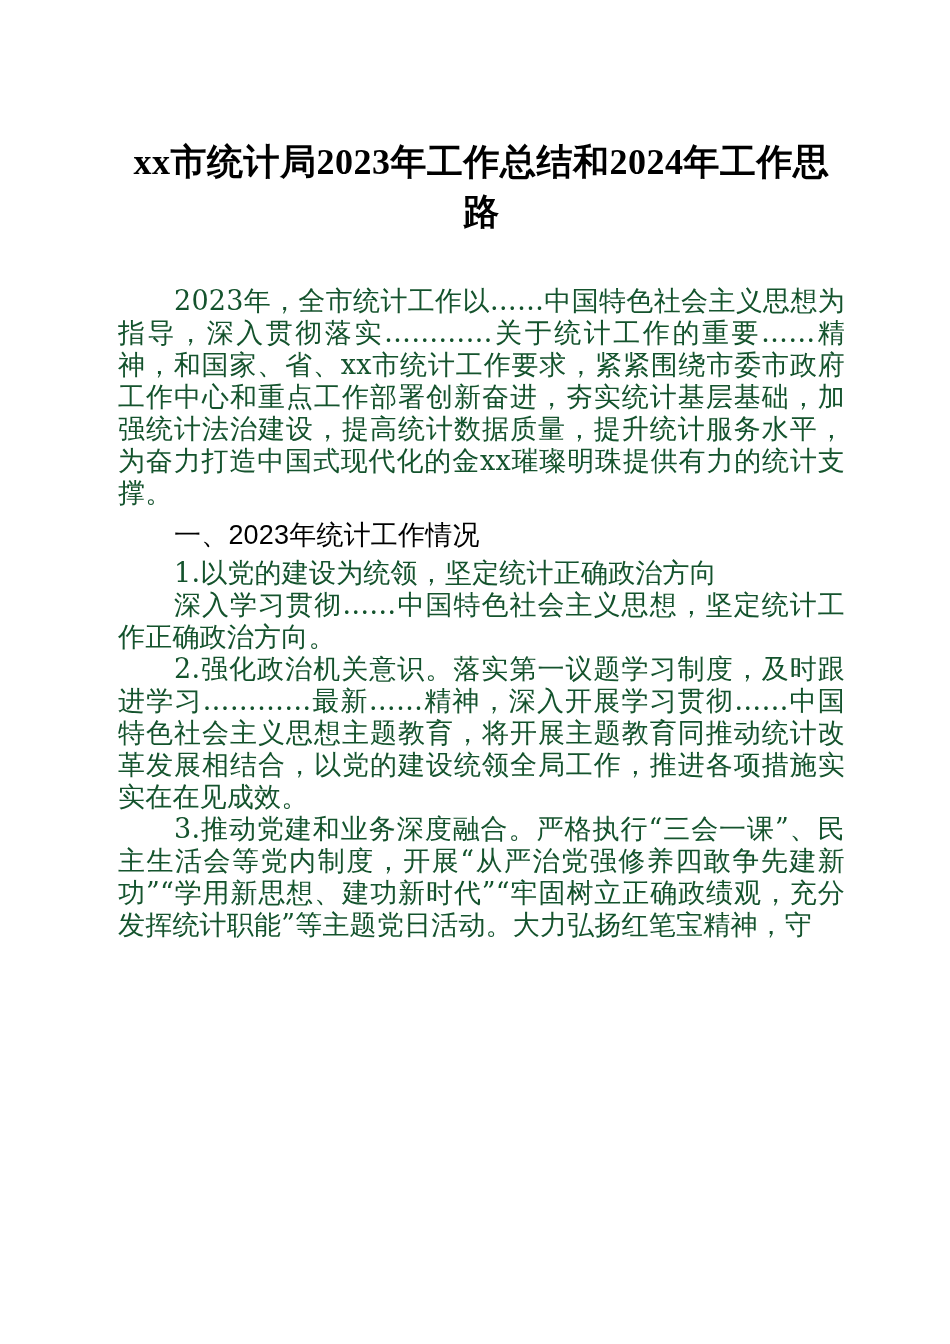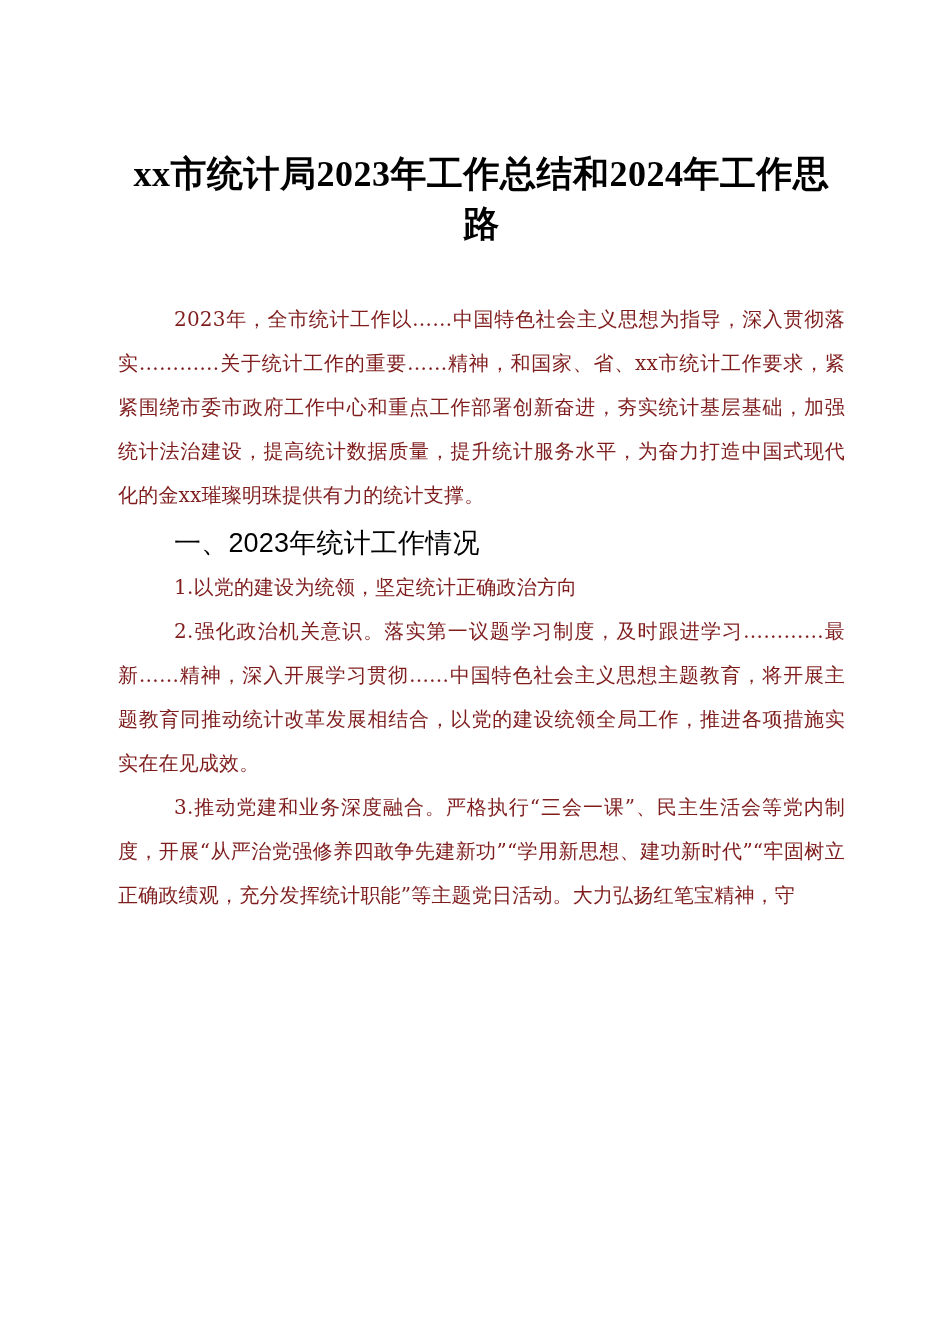--- a/index.html
+++ b/index.html
@@ -18,42 +18,42 @@
     position: relative;
     width: 950px;
     height: 1344px;
     background: #ffffff;
     box-sizing: border-box;
   }
 
   .doc-body {
     position: absolute;
     left: 118px;
-    top: 12px;
+    top: 0;
     width: 727px;
   }
 
   .doc-title {
     font-family: "Liberation Serif", "DejaVu Serif", serif;
     font-weight: bold;
     font-size: 36px;
     line-height: 50px;
     text-align: center;
     color: #000000;
     letter-spacing: 0.5px;
     margin: 0;
     padding-top: 137px;
     word-break: break-all;
   }
 
   .para {
     font-family: "DejaVu Serif", "Liberation Serif", serif;
-    font-size: 20px;
-    line-height: 44px;
-    color: #7f1d1d;
+    font-size: 27px;
+    line-height: 32px;
+    color: #14532d;
     text-align: justify;
     text-justify: inter-character;
     text-align-last: left;
     margin: 0;
     word-break: break-all;
     letter-spacing: 0.2px;
   }
 
   .para.indent {
     text-indent: 56px;
@@ -82,19 +82,20 @@
   <div class="doc-body">
 
     <h1 class="doc-title">xx市统计局2023年工作总结和2024年工作思路</h1>
 
     <p class="para indent first-para">2023年，全市统计工作以……中国特色社会主义思想为指导，深入贯彻落实…………关于统计工作的重要……精神，和国家、省、xx市统计工作要求，紧紧围绕市委市政府工作中心和重点工作部署创新奋进，夯实统计基层基础，加强统计法治建设，提高统计数据质量，提升统计服务水平，为奋力打造中国式现代化的金xx璀璨明珠提供有力的统计支撑。</p>
 
     <p class="section-heading">一、2023年统计工作情况</p>
 
     <p class="para indent">1.以党的建设为统领，坚定统计正确政治方向</p>
 
+    <p class="para indent">深入学习贯彻……中国特色社会主义思想，坚定统计工作正确政治方向。</p>
 
     <p class="para indent">2.强化政治机关意识。落实第一议题学习制度，及时跟进学习…………最新……精神，深入开展学习贯彻……中国特色社会主义思想主题教育，将开展主题教育同推动统计改革发展相结合，以党的建设统领全局工作，推进各项措施实实在在见成效。</p>
 
     <p class="para indent">3.推动党建和业务深度融合。严格执行“三会一课”、民主生活会等党内制度，开展“从严治党强修养四敢争先建新功”“学用新思想、建功新时代”“牢固树立正确政绩观，充分发挥统计职能”等主题党日活动。大力弘扬红笔宝精神，守</p>
 
   </div>
 </div>
 
 </body></html>

